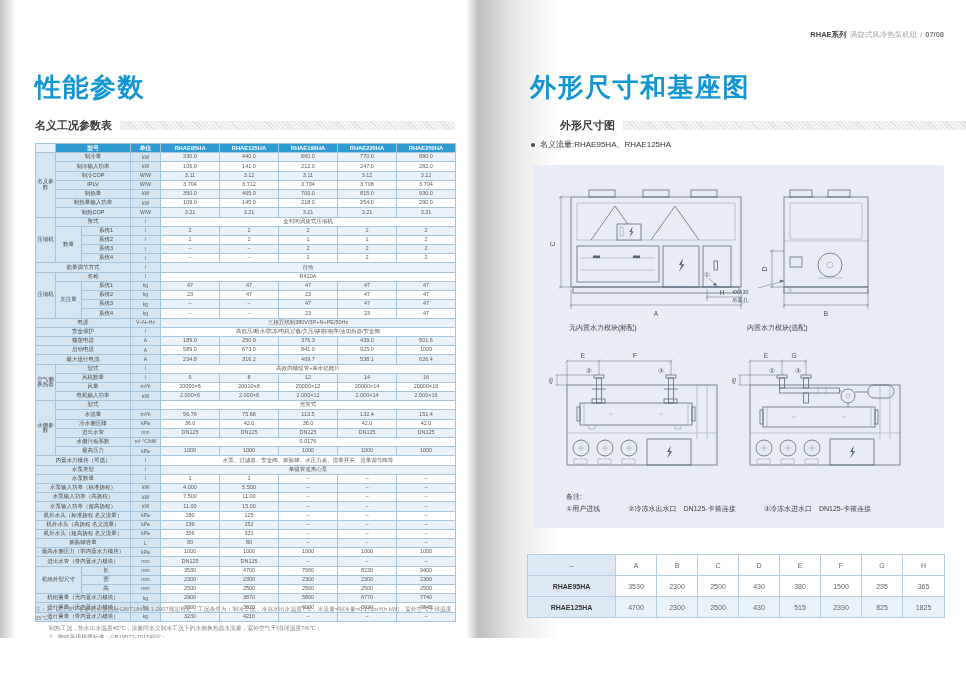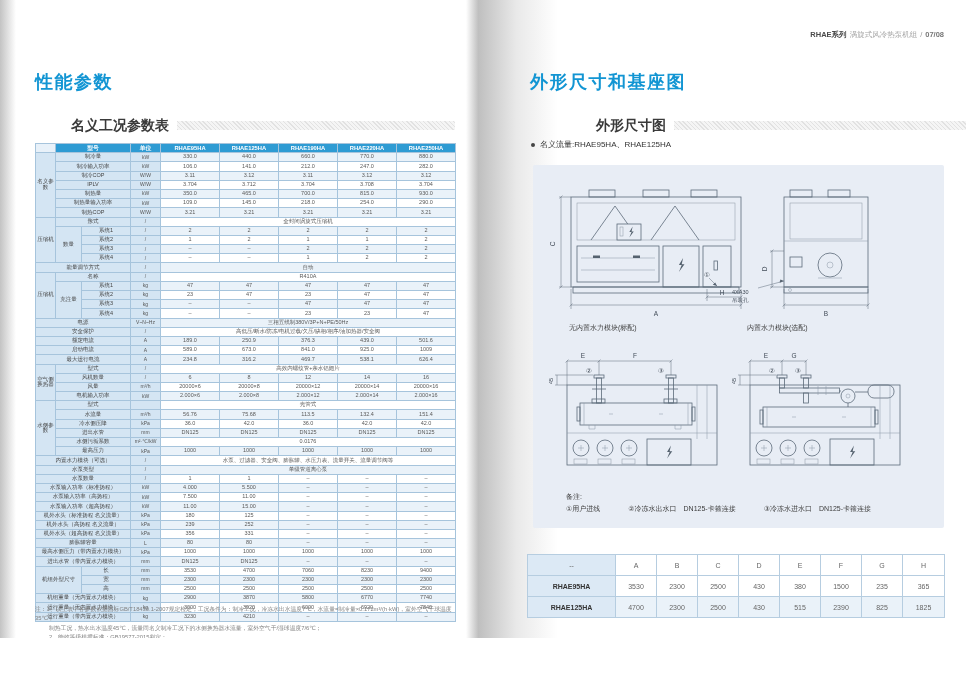--- a/index.html
+++ b/index.html
@@ -7,23 +7,23 @@
           font-family:"Liberation Sans","DejaVu Sans",sans-serif;}
   .edge-left{position:absolute;left:0;top:0;width:16px;height:100%;
              background:linear-gradient(90deg,#c3c3c3,#ffffff);}
   .gutter{position:absolute;left:466px;top:0;width:112px;height:100%;
           background:linear-gradient(90deg,rgba(205,205,205,0) 0%,#bfbfbf 11%,#e9e9e9 45%,#ffffff 82%);}
   .page-header{position:absolute;top:30px;right:22px;font-size:7.5px;white-space:nowrap;}
   .ph-series{color:#4a4a4a;font-weight:bold;}
   .ph-desc{color:#a5a5a5;margin-left:3px;}
   .ph-sep{color:#9a9a9a;margin:0 3px;}
   .ph-page{color:#777;font-weight:bold;}
-  .page-title{position:absolute;top:70px;font-size:18px;font-weight:bold;color:#1295d3;letter-spacing:1.5px;}
+  .page-title{position:absolute;top:70px;font-size:26px;font-weight:bold;color:#1295d3;letter-spacing:1.5px;}
   .section-bar{position:absolute;display:flex;align-items:center;height:13px;}
-  .section-label{font-size:14px;font-weight:bold;color:#3a3a3a;white-space:nowrap;margin-left:36px;}
+  .section-label{font-size:11px;font-weight:bold;color:#3a3a3a;white-space:nowrap;}
   .section-hatch{flex:1;height:9px;margin-left:8px;
                  background:repeating-linear-gradient(45deg,#e2e2e2 0 1px,#f5f5f5 1px 3px);}
   
   .spec-table{position:absolute;left:35px;top:143px;width:420px;border-collapse:collapse;table-layout:fixed;}
   .spec-table td{border:0.5px solid #a6c4dc;height:8.2px;padding:0 1px;text-align:center;
                  font-size:5.5px;line-height:1.05;color:#5a5a5a;overflow:hidden;white-space:nowrap;}
   .spec-table td.k-h{background:#2e9bd3;color:#fff;font-weight:bold;font-size:5.8px;}
   .spec-table td.k-x{background:#e8f1f9;}
   .spec-table td.k-g{background:#d4e5f3;color:#444;white-space:normal;}
   .spec-table td.k-l{background:#d4e5f3;color:#444;white-space:normal;}

